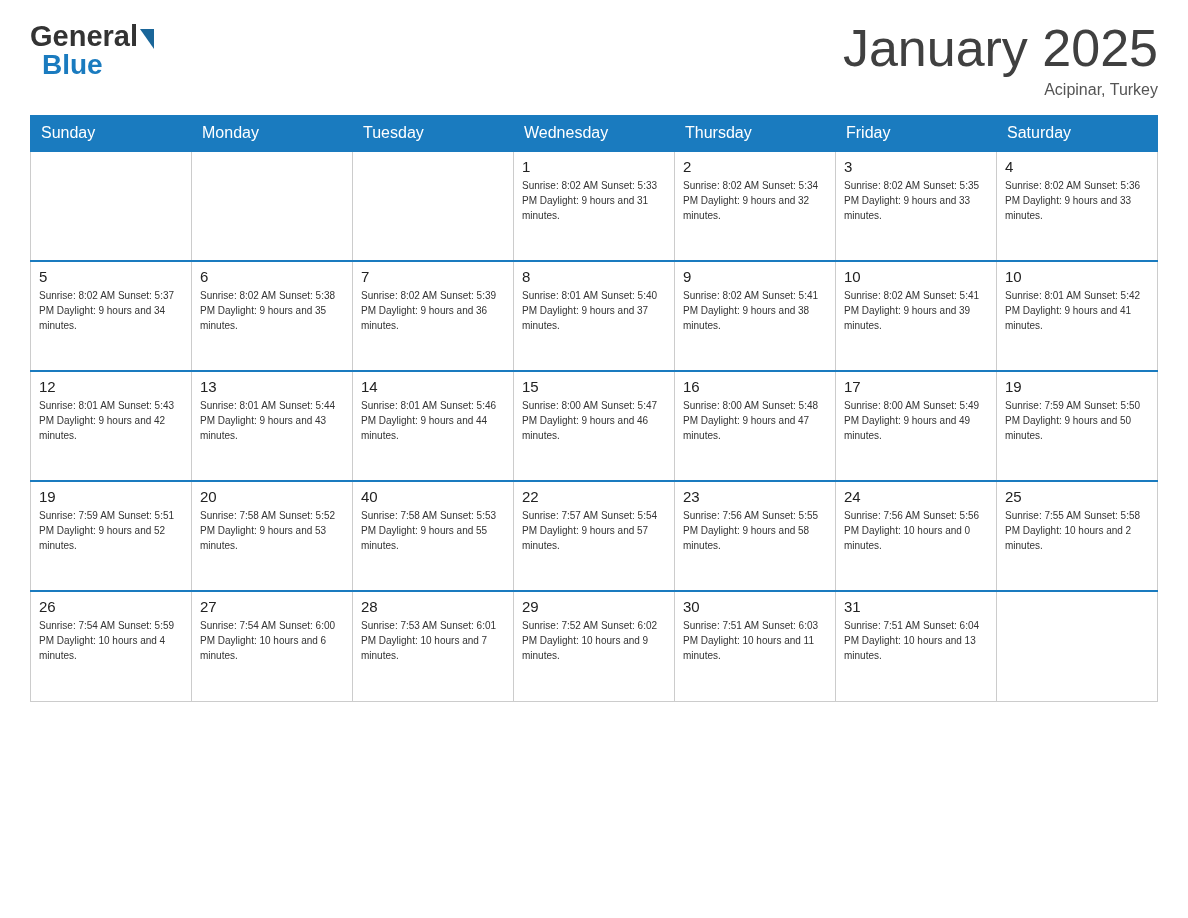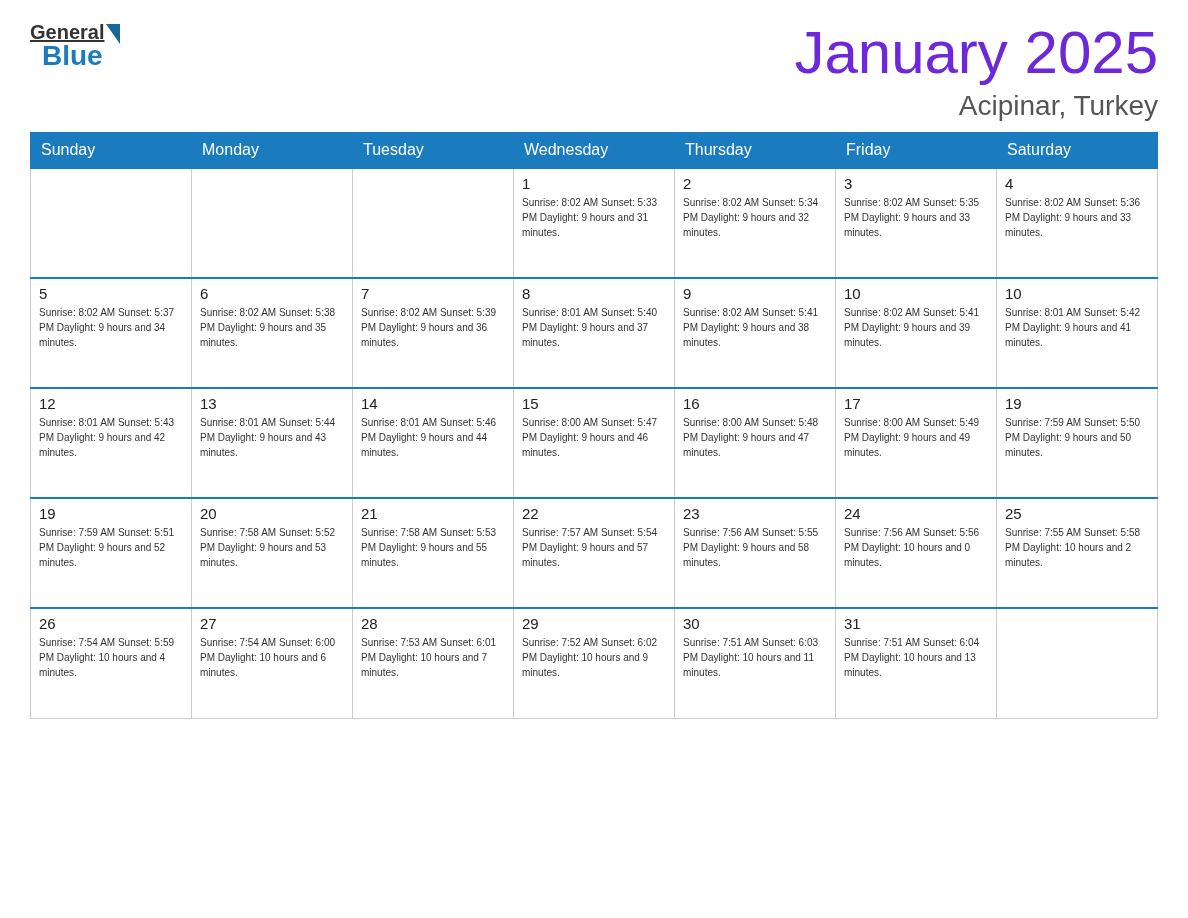--- a/index.html
+++ b/index.html
@@ -19,58 +19,57 @@
     .logo {
       display: flex;
       flex-direction: column;
       align-items: flex-start;
     }
     .logo-top {
       display: flex;
       align-items: center;
     }
     .logo-general {
-      font-size: 20px;
+      font-size: 29px;
       font-weight: bold;
       color: #333;
-      text-decoration: underline;
     }
     .logo-triangle {
       width: 0;
       height: 0;
       border-left: 14px solid transparent;
       border-top: 20px solid #1a6699;
       margin-left: 2px;
       margin-top: 4px;
     }
     .logo-blue {
       font-size: 28px;
       font-weight: bold;
       color: #1a7bbf;
       margin-top: -4px;
       margin-left: 12px;
     }
     .title-section {
       text-align: right;
     }
     .month-title {
-      font-size: 60px;
+      font-size: 52px;
       font-weight: normal;
-      color: #6d28d9;
+      color: #404040;
       line-height: 1.1;
     }
     .location {
-      font-size: 28px;
+      font-size: 16px;
       color: #555;
       margin-top: 4px;
     }
     .calendar {
       width: 100%;
       border-collapse: collapse;
-      margin-top: 10px;
+      margin-top: 16px;
       padding-left: 30px;
     }
     .calendar th {
       background-color: #1a7bbf;
       color: white;
       padding: 8px 10px;
       text-align: left;
       font-size: 16px;
       font-weight: normal;
       border: 1px solid #1a7bbf;
@@ -281,21 +280,21 @@
 and 52 minutes.</div>
         </td>
         <td>
           <span class="day-num">20</span>
           <div class="day-info">Sunrise: 7:58 AM
 Sunset: 5:52 PM
 Daylight: 9 hours
 and 53 minutes.</div>
         </td>
         <td>
-          <span class="day-num">21</span>
+          <span class="day-num">40</span>
           <div class="day-info">Sunrise: 7:58 AM
 Sunset: 5:53 PM
 Daylight: 9 hours
 and 55 minutes.</div>
         </td>
         <td>
           <span class="day-num">22</span>
           <div class="day-info">Sunrise: 7:57 AM
 Sunset: 5:54 PM
 Daylight: 9 hours

